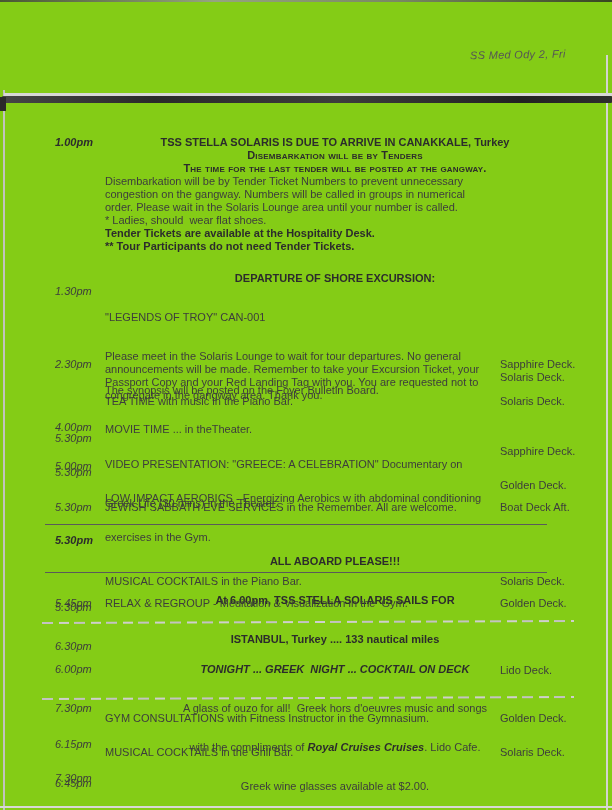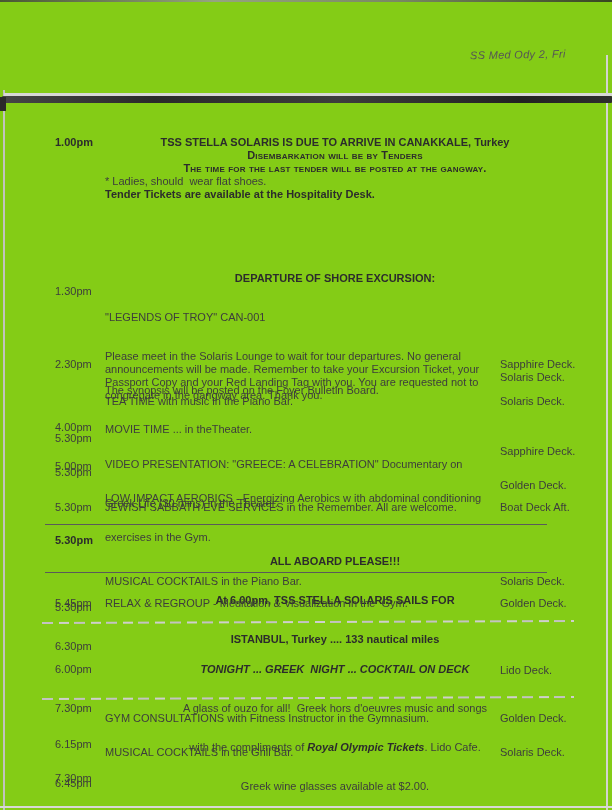--- a/index.html
+++ b/index.html
@@ -4,21 +4,21 @@
 <style>
   html,body { margin:0; padding:0; background:#e8e8e6; }
   .page {
     position:relative; width:612px; height:810px;
     background:#84cc16;
     font-family:"Liberation Sans","DejaVu Sans",sans-serif;
     font-size:11px; line-height:13px; color:#3d3d3d;
     overflow:hidden;
   }
   .row { position:absolute; left:0; width:612px; }
-  .time { position:absolute; left:55px; width:50px; white-space:pre-wrap; }
+  .time { position:absolute; left:55px; width:50px; white-space:pre-wrap;font-style:italic; }
   .time div { height:12.5px; }
   .body { position:absolute; left:105px; width:382px; white-space:pre-wrap; }
   .deck { position:absolute; left:500px; width:115px; }
   .center { position:absolute; left:55px; width:560px; text-align:center; white-space:pre-wrap; }
   .flow { position:absolute; left:55px; width:560px; }
   .flow .c { text-align:center; white-space:pre-wrap; }
   .indent { margin-left:50px; width:386px; white-space:pre-wrap; }
   .b { font-weight:bold; color:#2c2c2c; }
   .bi { font-weight:bold; font-style:italic; color:#2c2c2c; }
   .sc { font-variant:small-caps; letter-spacing:0.2px; }
@@ -57,22 +57,24 @@
   <div class="bar-light"></div>
   <div class="bar-dark"></div>
   <div class="corner-blob"></div>
 
   <div class="row" style="top:136px">
     <div class="time b">1.00pm</div>
     <div class="flow">
       <div class="c b">TSS STELLA SOLARIS IS DUE TO ARRIVE IN CANAKKALE, Turkey</div>
       <div class="c b sc">Disembarkation will be by Tenders</div>
       <div class="c b sc">The time for the last tender will be posted at the gangway.</div>
+      <div class="indent">Disembarkation will be by Tender Ticket Numbers to prevent unnecessary congestion on the gangway. Numbers will be called in groups in numerical order. Please wait in the Solaris Lounge area until your number is called.</div>
       <div class="indent">* Ladies, should  wear flat shoes.</div>
       <div class="indent b">Tender Tickets are available at the Hospitality Desk.</div>
+      <div class="indent b">** Tour Participants do not need Tender Tickets.</div>
     </div>
   </div>
 
   <div class="row" style="top:272px">
     <div class="center b">DEPARTURE OF SHORE EXCURSION:</div>
   </div>
   <div class="row" style="top:285px">
     <div class="time">1.30pm</div>
     <div class="body">
       <div>"LEGENDS OF TROY" CAN-001</div>
@@ -153,21 +155,21 @@
   <div class="wavy" style="top:621px"></div>
 
   <div class="row" style="top:637px">
     <div class="time">
       <div>6.00pm</div>
       <div>7.30pm</div>
     </div>
     <div class="center">
       <div class="bi">TONIGHT ... GREEK  NIGHT ... COCKTAIL ON DECK</div>
       <div>A glass of ouzo for all!  Greek hors d'oeuvres music and songs</div>
-      <div><span>with the compliments of </span><span class="bi">Royal Olympic Tickets</span><span>. Lido Cafe.</span></div>
+      <div><span>with the compliments of </span><span class="bi">Royal Cruises Cruises</span><span>. Lido Cafe.</span></div>
       <div>Greek wine glasses available at $2.00.</div>
     </div>
     <div class="deck" style="top:27px">Lido Deck.</div>
   </div>
 
   <div class="wavy" style="top:697px"></div>
 
   <div class="row" style="top:712px">
     <div class="time">
       <div>6.15pm</div>

